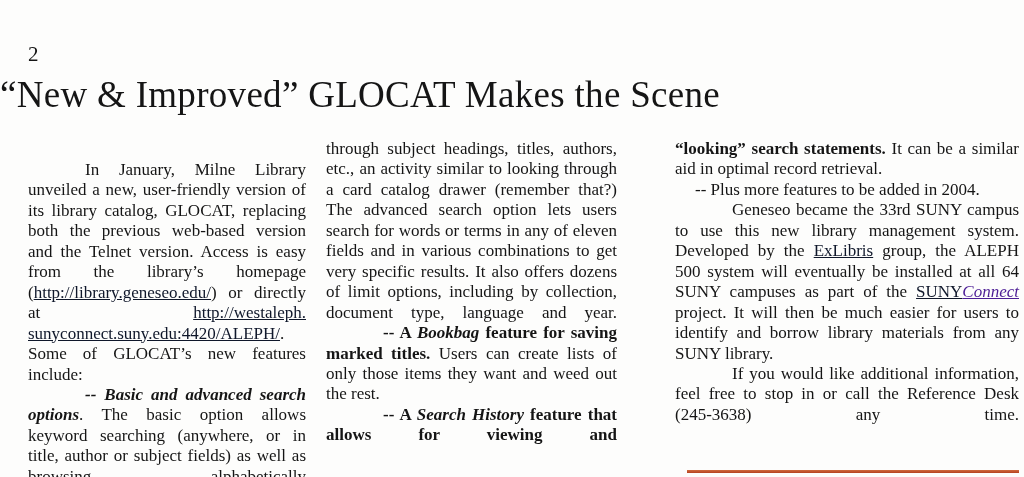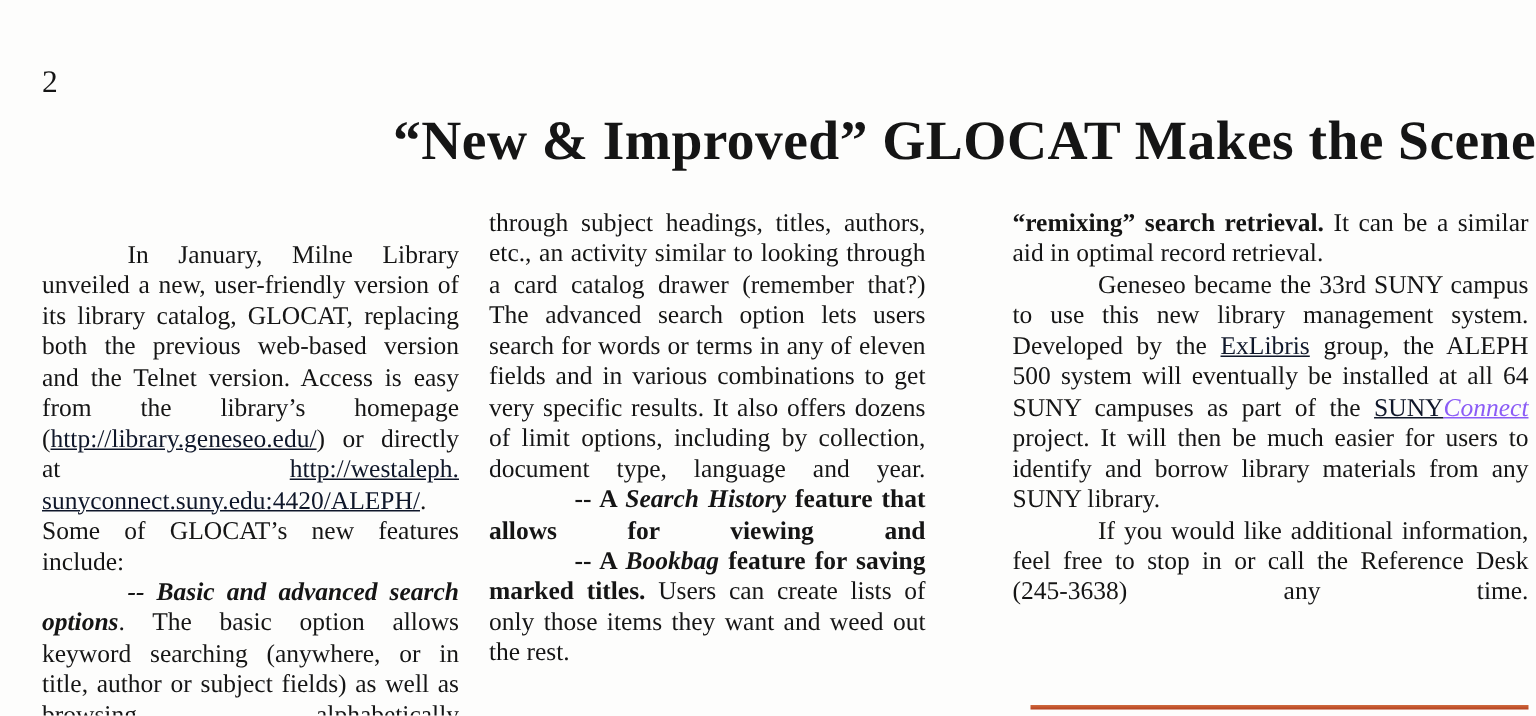--- a/index.html
+++ b/index.html
@@ -9,38 +9,38 @@
     background:#fdfdfc; color:#151515;
     font-family:"Liberation Serif", "DejaVu Serif", serif;
   }
   .page { position:relative; width:1024px; height:477px; }
   .page-number {
     position:absolute; left:28px; top:44px;
     font-size:21px; line-height:1;
   }
   .title {
     position:absolute; left:0; right:0; top:73px; margin:0;
-    text-align:right; font-size:37px; font-weight:bold;
+    text-align:left; font-size:37px; font-weight:normal;
     letter-spacing:0.3px; white-space:nowrap;
   }
   .col {
     position:absolute; top:139px;
     font-size:17px; line-height:20.45px;
     text-align:justify;
   }
   .col1 { left:28px;  width:278px;margin-top:21px; }
   .col2 { left:326px; width:291px; }
   .col3 { left:675px; width:344px; }
   p.para { margin:0; padding:0; }
   .indent    { text-indent:57px; }
   .indent-sm { text-indent:20px; }
   .jlast     { text-align-last:justify; }
   .b  { font-weight:bold; }
   .bi { font-weight:bold; font-style:italic; }
-  .iu { font-style:italic; text-decoration:underline; color:#8b5cf6; }
+  .iu { font-style:italic; text-decoration:underline; color:#4c1d95; }
   a.link { color:#0f172a; text-decoration:underline; cursor:pointer; }
   .divider {
     position:absolute; left:687px; top:470px; width:332px; height:3px;
     background:linear-gradient(#d06a3e, #b5411f);
   }
 </style>
 </head>
 <body>
 
 <div class="page">
@@ -49,25 +49,26 @@
 
   <h1 class="title">“New &amp; Improved” GLOCAT Makes the Scene</h1>
 
   <div class="col col1">
     <p class="para indent"><span>In January, Milne Library unveiled a new, user-friendly version of its library catalog, GLOCAT, replacing both the previous web-based version and the Telnet version. Access is easy from the library’s homepage (</span><a class="link">http://library.geneseo.edu/</a><span>) or directly at </span><a class="link">http://westaleph. sunyconnect.suny.edu:4420/ALEPH/</a><span>. Some of GLOCAT’s new features include:</span></p>
     <p class="para indent jlast"><span class="bi">-- Basic and advanced search options</span><span>.  The basic option allows keyword searching (anywhere, or in title, author or subject fields) as well as browsing alphabetically</span></p>
   </div>
 
   <div class="col col2">
     <p class="para jlast"><span>through subject headings, titles, authors, etc., an activity similar to looking through a card catalog drawer (remember that?)  The advanced search option lets users search for words or terms in any of eleven fields and in various combinations to get very specific results.  It also offers dozens of limit options, including by collection, document type, language and year.</span></p>
+    <p class="para indent"><span class="b">-- A </span><span class="bi">Bookbag</span><span class="b"> feature for saving marked titles.</span><span>  Users can create lists of only those items they want and weed out the rest.</span></p>
     <p class="para indent jlast"><span class="b">-- A </span><span class="bi">Search History</span><span class="b"> feature that allows for viewing and</span></p>
-    <p class="para indent"><span class="b">-- A </span><span class="bi">Bookbag</span><span class="b"> feature for saving marked titles.</span><span>  Users can create lists of only those items they want and weed out the rest.</span></p>
   </div>
 
   <div class="col col3">
-    <p class="para"><span class="b">“remixing” search retrieval.</span><span>  It can be a similar aid in optimal record retrieval.</span></p>
+    <p class="para"><span class="b">“looking” search statements.</span><span>  It can be a similar aid in optimal record retrieval.</span></p>
+    <p class="para indent-sm"><span>-- Plus more features to be added in 2004.</span></p>
     <p class="para indent"><span>Geneseo became the 33rd SUNY campus to use this new library management system. Developed by the </span><a class="link">ExLibris</a><span> group, the ALEPH 500 system will eventually be installed at all 64 SUNY campuses as part of the </span><a class="link">SUNY</a><span class="iu">Connect</span><span> project. It will then be much easier for users to identify and borrow library materials from any SUNY library.</span></p>
     <p class="para indent jlast"><span>If you would like additional information, feel free to stop in or call the Reference Desk (245-3638) any time.</span></p>
   </div>
 
   <div class="divider"></div>
 
 </div>
 
 </body></html>

